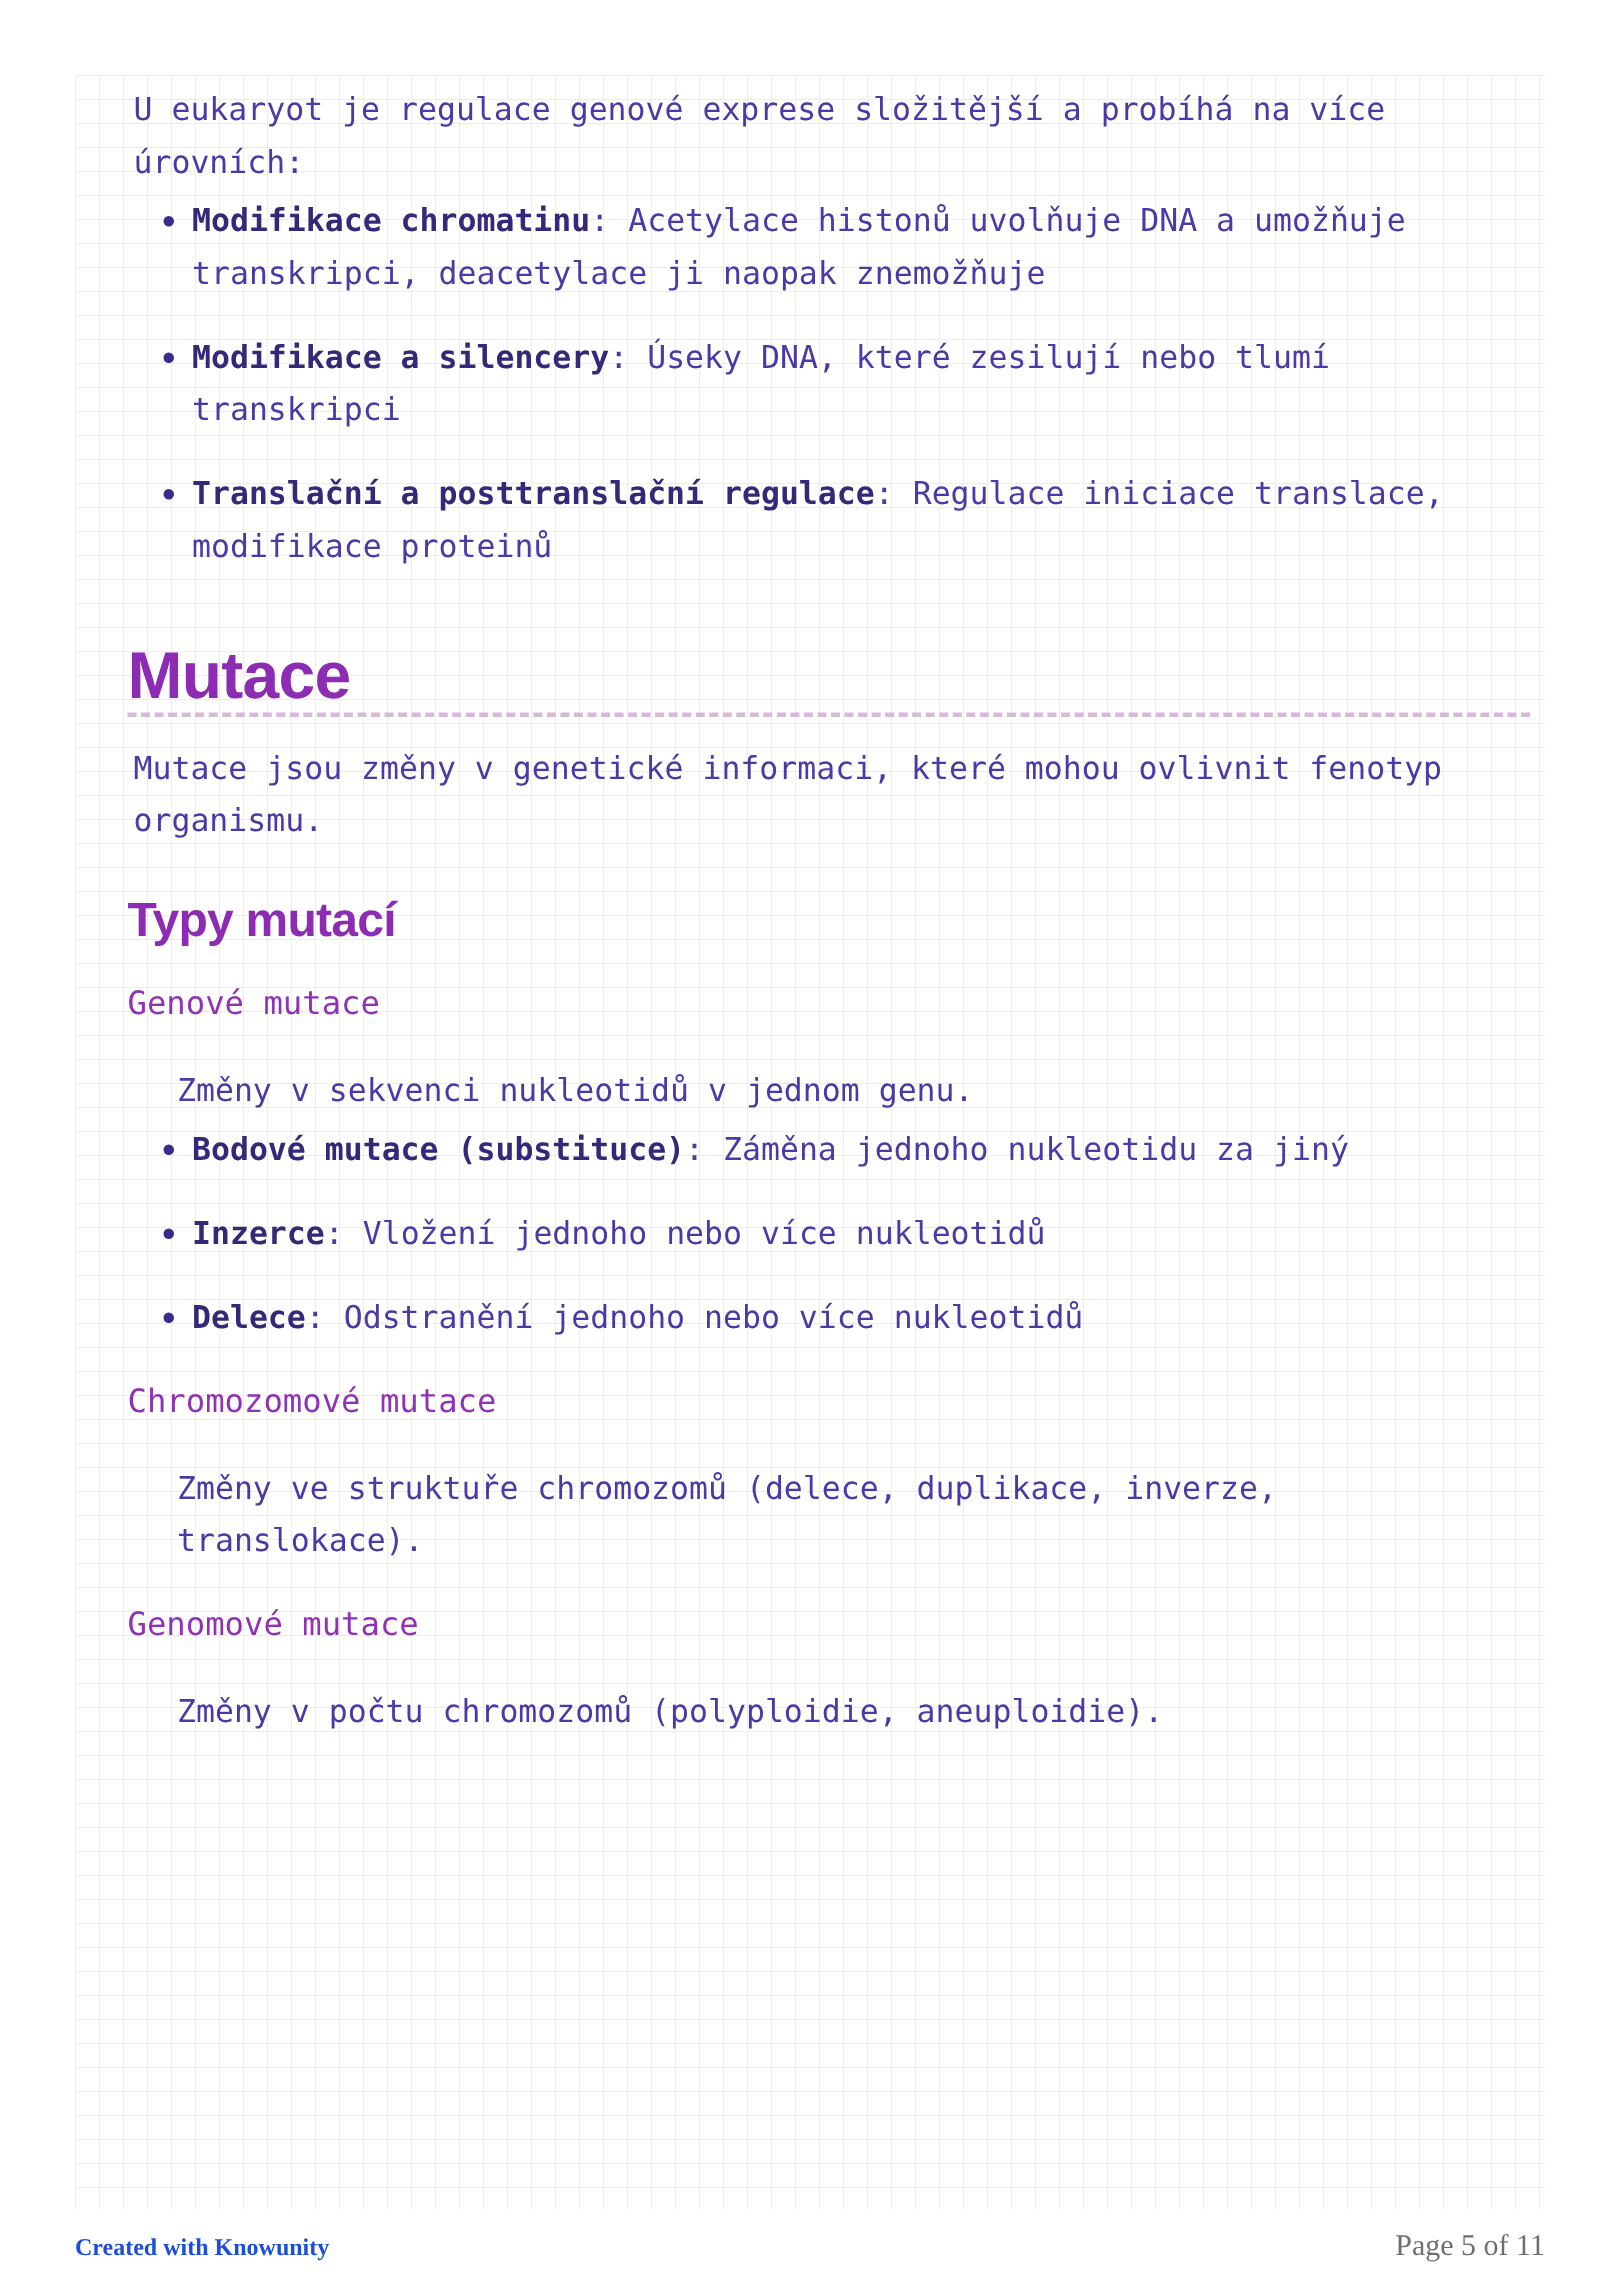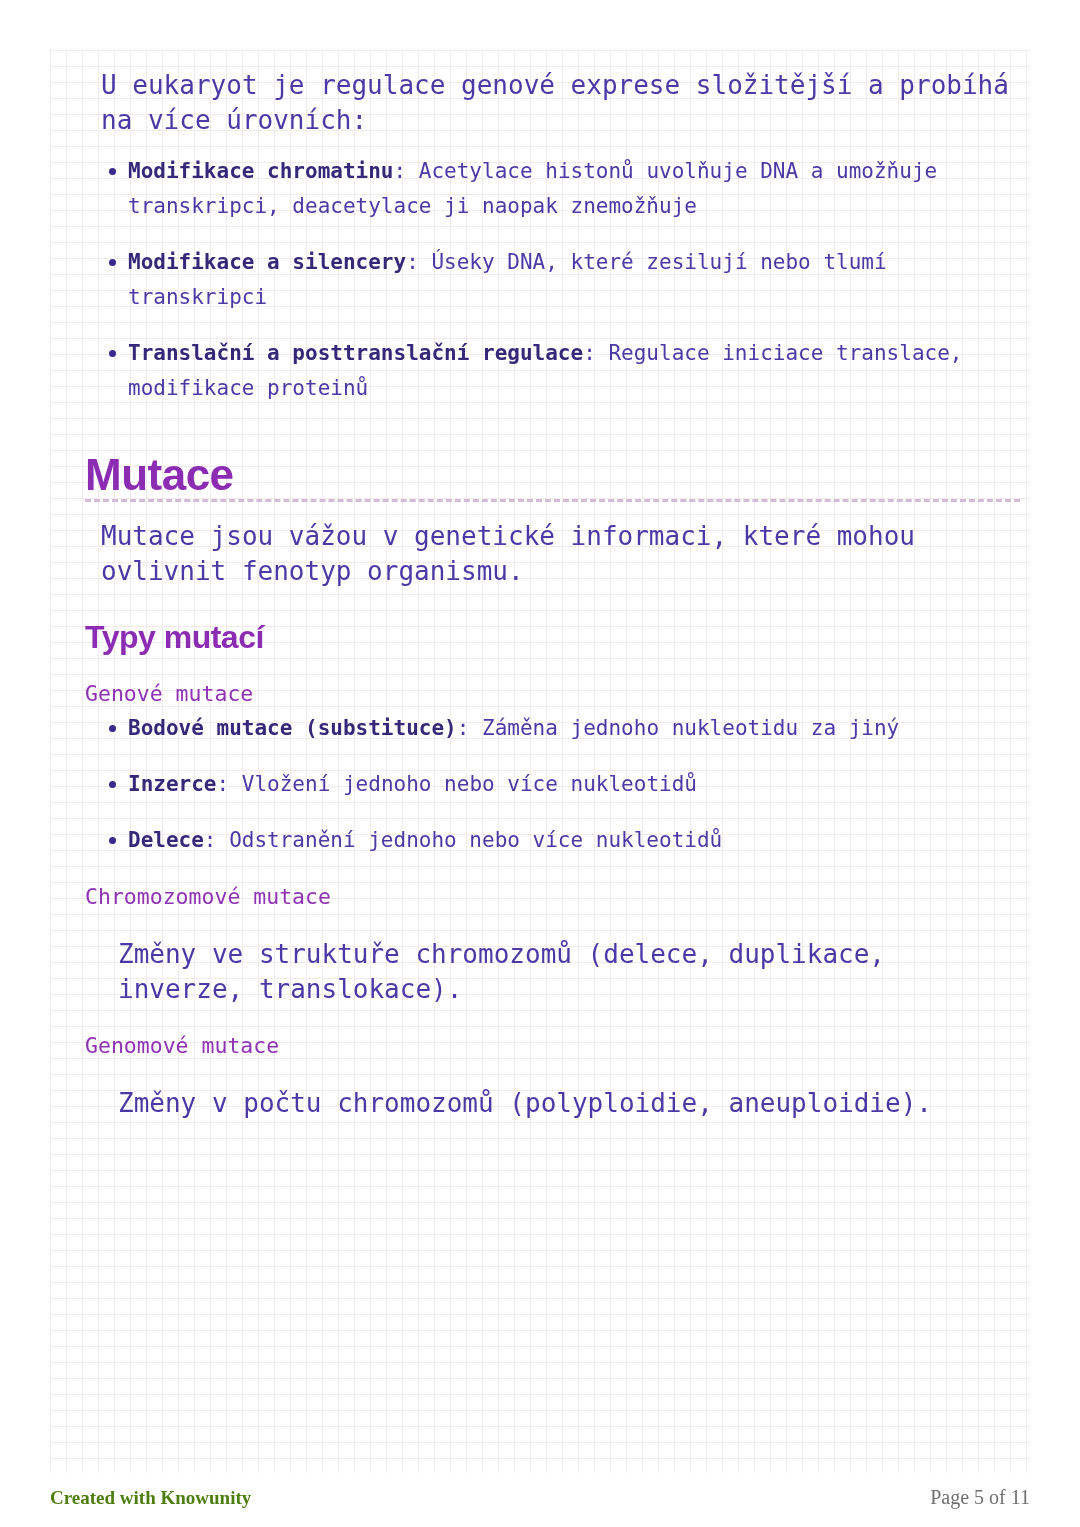--- a/index.html
+++ b/index.html
@@ -15,24 +15,24 @@
     position: absolute;
     left: 50px; top: 50px;
     width: 980px; height: 1423px;
     background-image:
       linear-gradient(to right, #f1ebec 1px, transparent 1px),
       linear-gradient(to bottom, #f1ebec 1px, transparent 1px);
     background-size: 16px 16px;
     padding: 2px 10px 0 35px;
   }
   .body-text {
-    font-size: 26px;
+    font-size: 21px;
     line-height: 35px;
     color: #4b3aa6;
-    margin: 16px;
+    margin: 4px;
   }
   .intro { width: 935px; }
   .para  { width: 935px; margin-top: 17px; }
   .indent { margin-left: 33px; width: 870px; margin-top: 23px; }
   ul.bullets {
     list-style: none;
     margin: 0; padding: 0;
     width: 903px;
   }
   .main-bullets { margin-top: 20px; }
@@ -87,22 +87,22 @@
   .footer {
     position: absolute;
     left: 50px; right: 50px; top: 1486px;
     display: flex;
     justify-content: space-between;
     align-items: baseline;
   }
   .footer-left {
     font-family: "Liberation Serif", "DejaVu Serif", serif;
     font-weight: 700;
-    font-size: 19px;
-    color: #4d7c0f;
+    font-size: 16px;
+    color: #1d4ed8;
   }
   .footer-right {
     font-family: "Liberation Serif", "DejaVu Serif", serif;
     font-size: 20px;
     color: #6f6f6f;
   }
 </style>
 </head>
 <body>
 
@@ -119,25 +119,26 @@
       <li class="bullet-item">
         <span class="term">Modifikace a silencery</span><span class="desc">: Úseky DNA, které zesilují nebo tlumí transkripci</span>
       </li>
       <li class="bullet-item">
         <span class="term">Translační a posttranslační regulace</span><span class="desc">: Regulace iniciace translace, modifikace proteinů</span>
       </li>
     </ul>
 
     <h1 class="h1">Mutace</h1>
 
-    <p class="body-text para">Mutace jsou vážou v genetické informaci, které mohou ovlivnit fenotyp organismu.</p>
+    <p class="body-text para">Mutace jsou změny v genetické informaci, které mohou ovlivnit fenotyp organismu.</p>
 
     <h2 class="h2">Typy mutací</h2>
 
     <h3 class="h3">Genové mutace</h3>
+    <p class="body-text indent">Změny v sekvenci nukleotidů v jednom genu.</p>
 
     <ul class="bullets sub-bullets">
       <li class="bullet-item">
         <span class="term">Bodové mutace (substituce)</span><span class="desc">: Záměna jednoho nukleotidu za jiný</span>
       </li>
       <li class="bullet-item">
         <span class="term">Inzerce</span><span class="desc">: Vložení jednoho nebo více nukleotidů</span>
       </li>
       <li class="bullet-item">
         <span class="term">Delece</span><span class="desc">: Odstranění jednoho nebo více nukleotidů</span>

